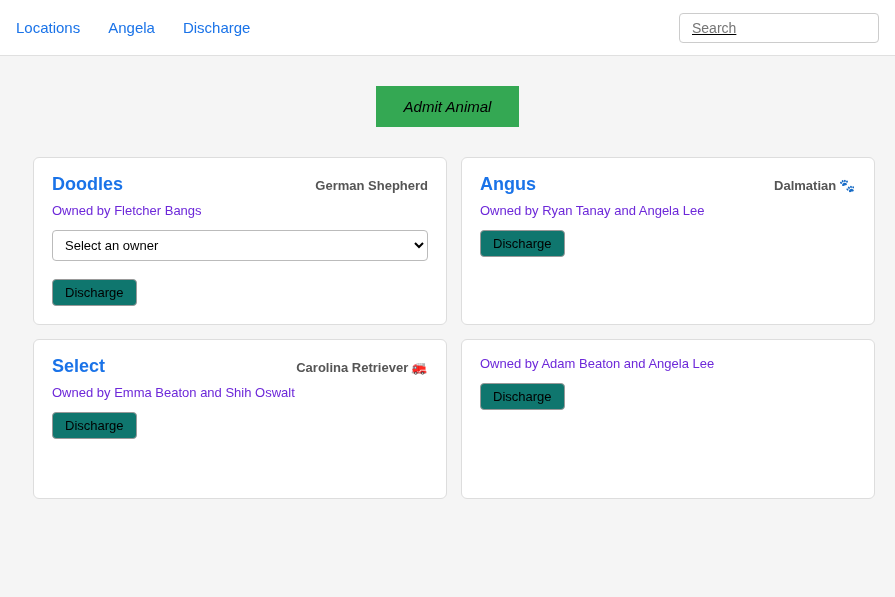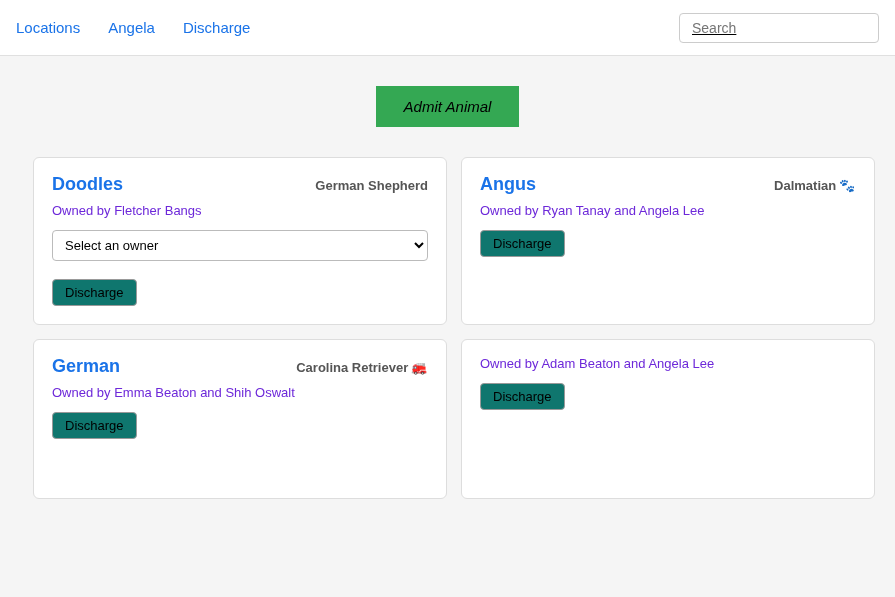--- a/index.html
+++ b/index.html
@@ -154,21 +154,21 @@
       <div class="card-header">
         <span class="animal-name">Angus</span>
         <span class="breed-info">Dalmatian <span>🐾</span></span>
       </div>
       <div class="owned-by">Owned by Ryan Tanay and Angela Lee</div>
       <button class="discharge-btn">Discharge</button>
     </div>
 
     <div class="card">
       <div class="card-header">
-        <span class="animal-name">German</span>
+        <span class="animal-name">Select</span>
         <span class="breed-info">Carolina Retriever <span>🚒</span></span>
       </div>
       <div class="owned-by">Owned by Emma Beaton and Shih Oswalt</div>
       <button class="discharge-btn">Discharge</button>
     </div>
 
     <div class="card">
       <div class="owned-by">Owned by Adam Beaton and Angela Lee</div>
       <button class="discharge-btn">Discharge</button>
     </div>

